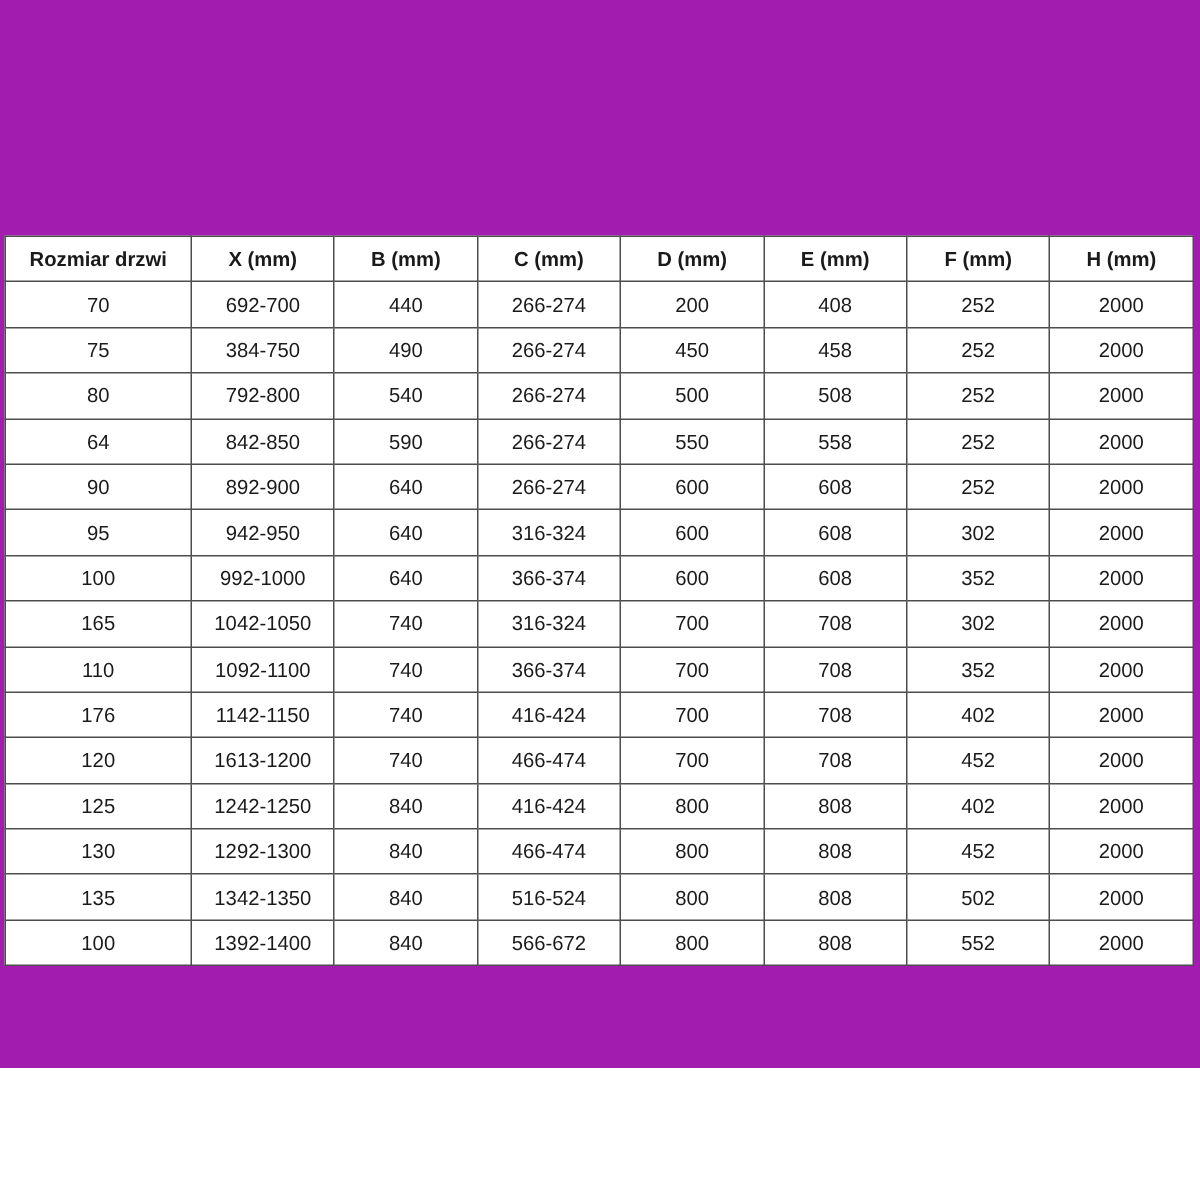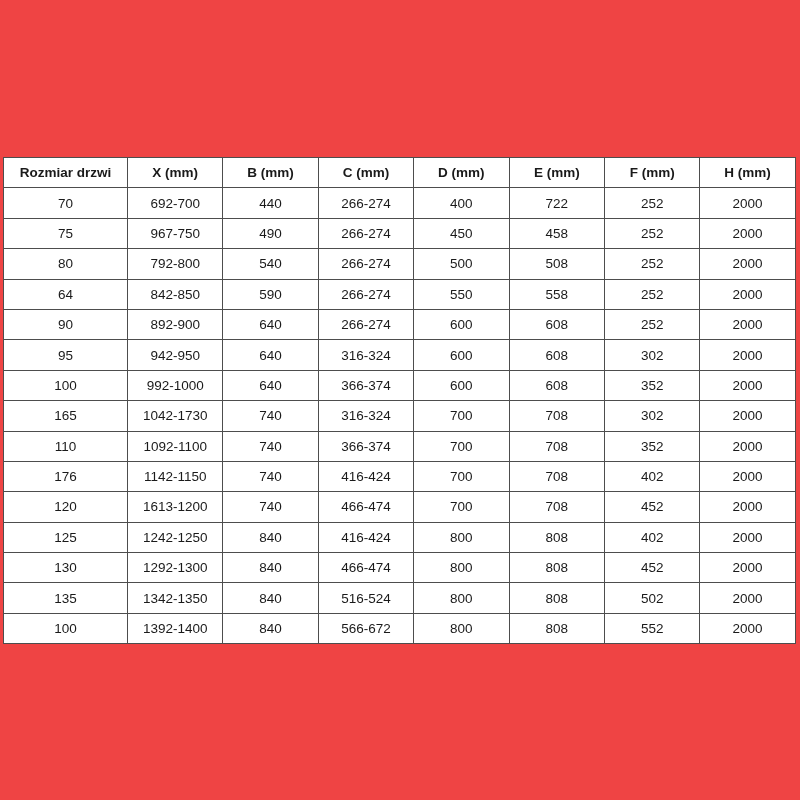--- a/index.html
+++ b/index.html
@@ -6,22 +6,22 @@
     margin: 0;
     padding: 0;
     background: #ffffff;
     width: 800px;
     height: 800px;
     font-family: "Liberation Sans", sans-serif;
   }
   .page {
     position: relative;
     width: 800px;
-    height: 800px;
-    background: #ef4444;
+    height: 712px;
+    background: #a21caf;
     overflow: hidden;
   }
   .size-table {
     position: absolute;
     top: 157px;
     left: 3px;
     width: 792px;
     border-collapse: collapse;
     table-layout: fixed;
     background: #ffffff;
@@ -70,28 +70,28 @@
           <th>F (mm)</th>
           <th>H (mm)</th>
         </tr>
     </thead>
     <tbody>
         <tr>
           <td>70</td>
           <td>692-700</td>
           <td>440</td>
           <td>266-274</td>
-          <td>400</td>
-          <td>722</td>
+          <td>200</td>
+          <td>408</td>
           <td>252</td>
           <td>2000</td>
         </tr>
         <tr>
           <td>75</td>
-          <td>967-750</td>
+          <td>384-750</td>
           <td>490</td>
           <td>266-274</td>
           <td>450</td>
           <td>458</td>
           <td>252</td>
           <td>2000</td>
         </tr>
         <tr>
           <td>80</td>
           <td>792-800</td>
@@ -137,21 +137,21 @@
           <td>992-1000</td>
           <td>640</td>
           <td>366-374</td>
           <td>600</td>
           <td>608</td>
           <td>352</td>
           <td>2000</td>
         </tr>
         <tr>
           <td>165</td>
-          <td>1042-1730</td>
+          <td>1042-1050</td>
           <td>740</td>
           <td>316-324</td>
           <td>700</td>
           <td>708</td>
           <td>302</td>
           <td>2000</td>
         </tr>
         <tr>
           <td>110</td>
           <td>1092-1100</td>

